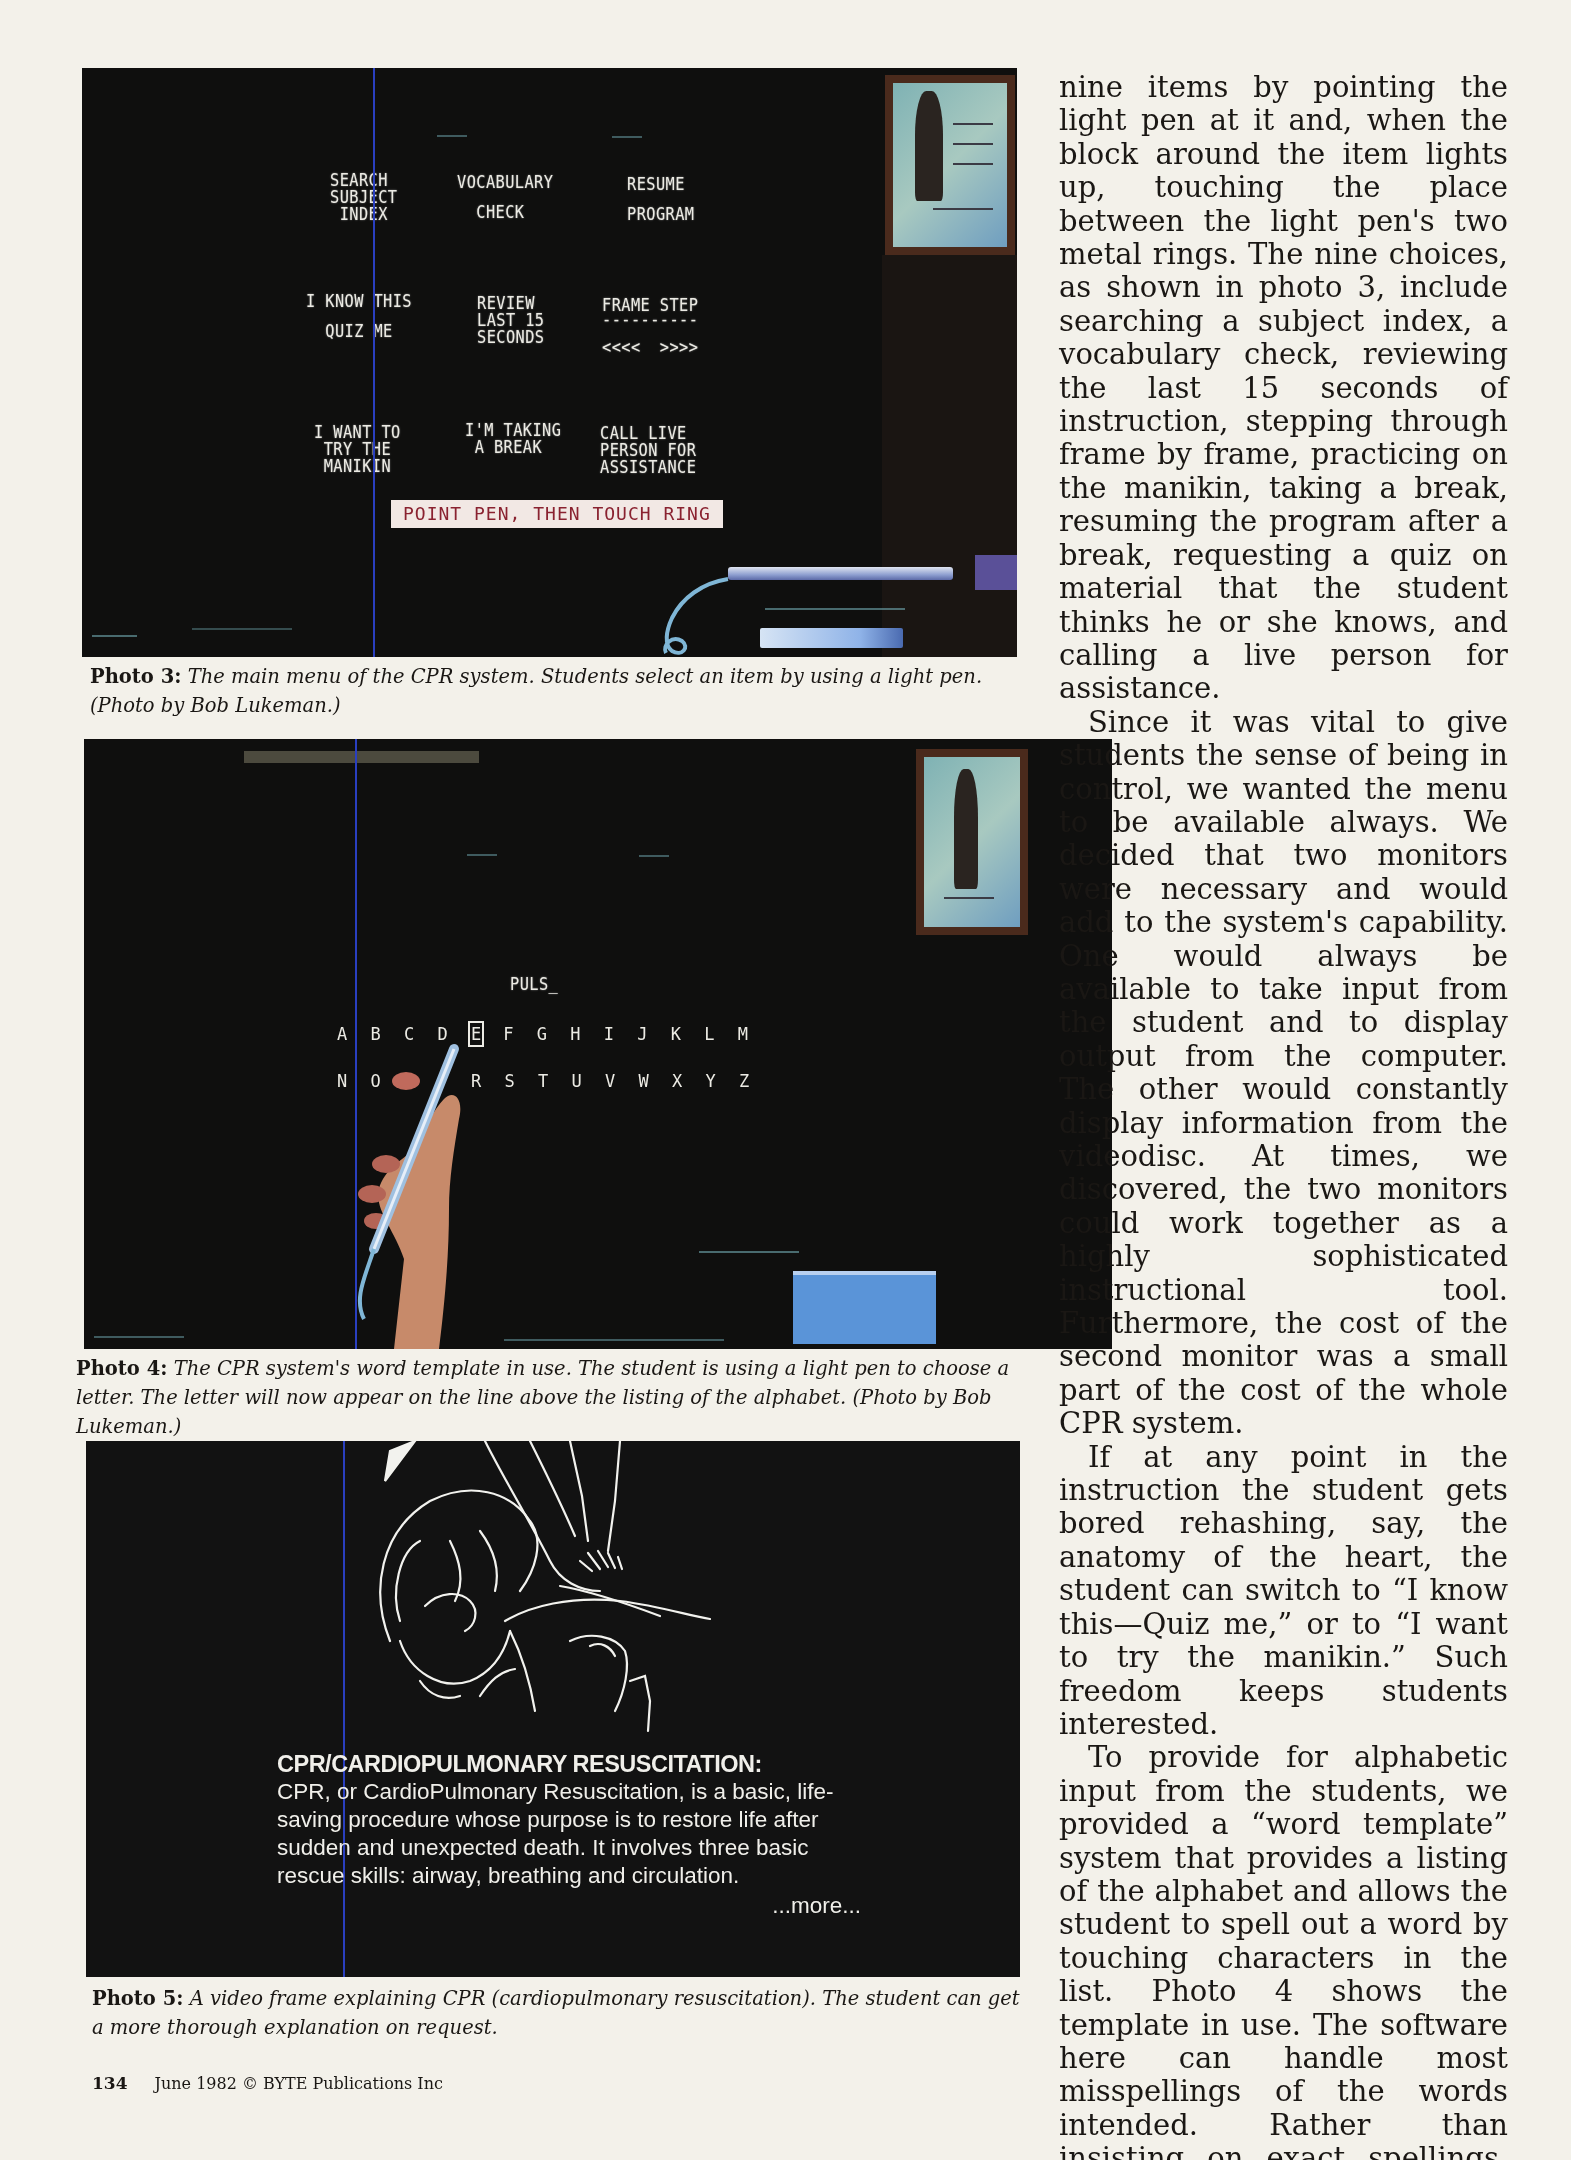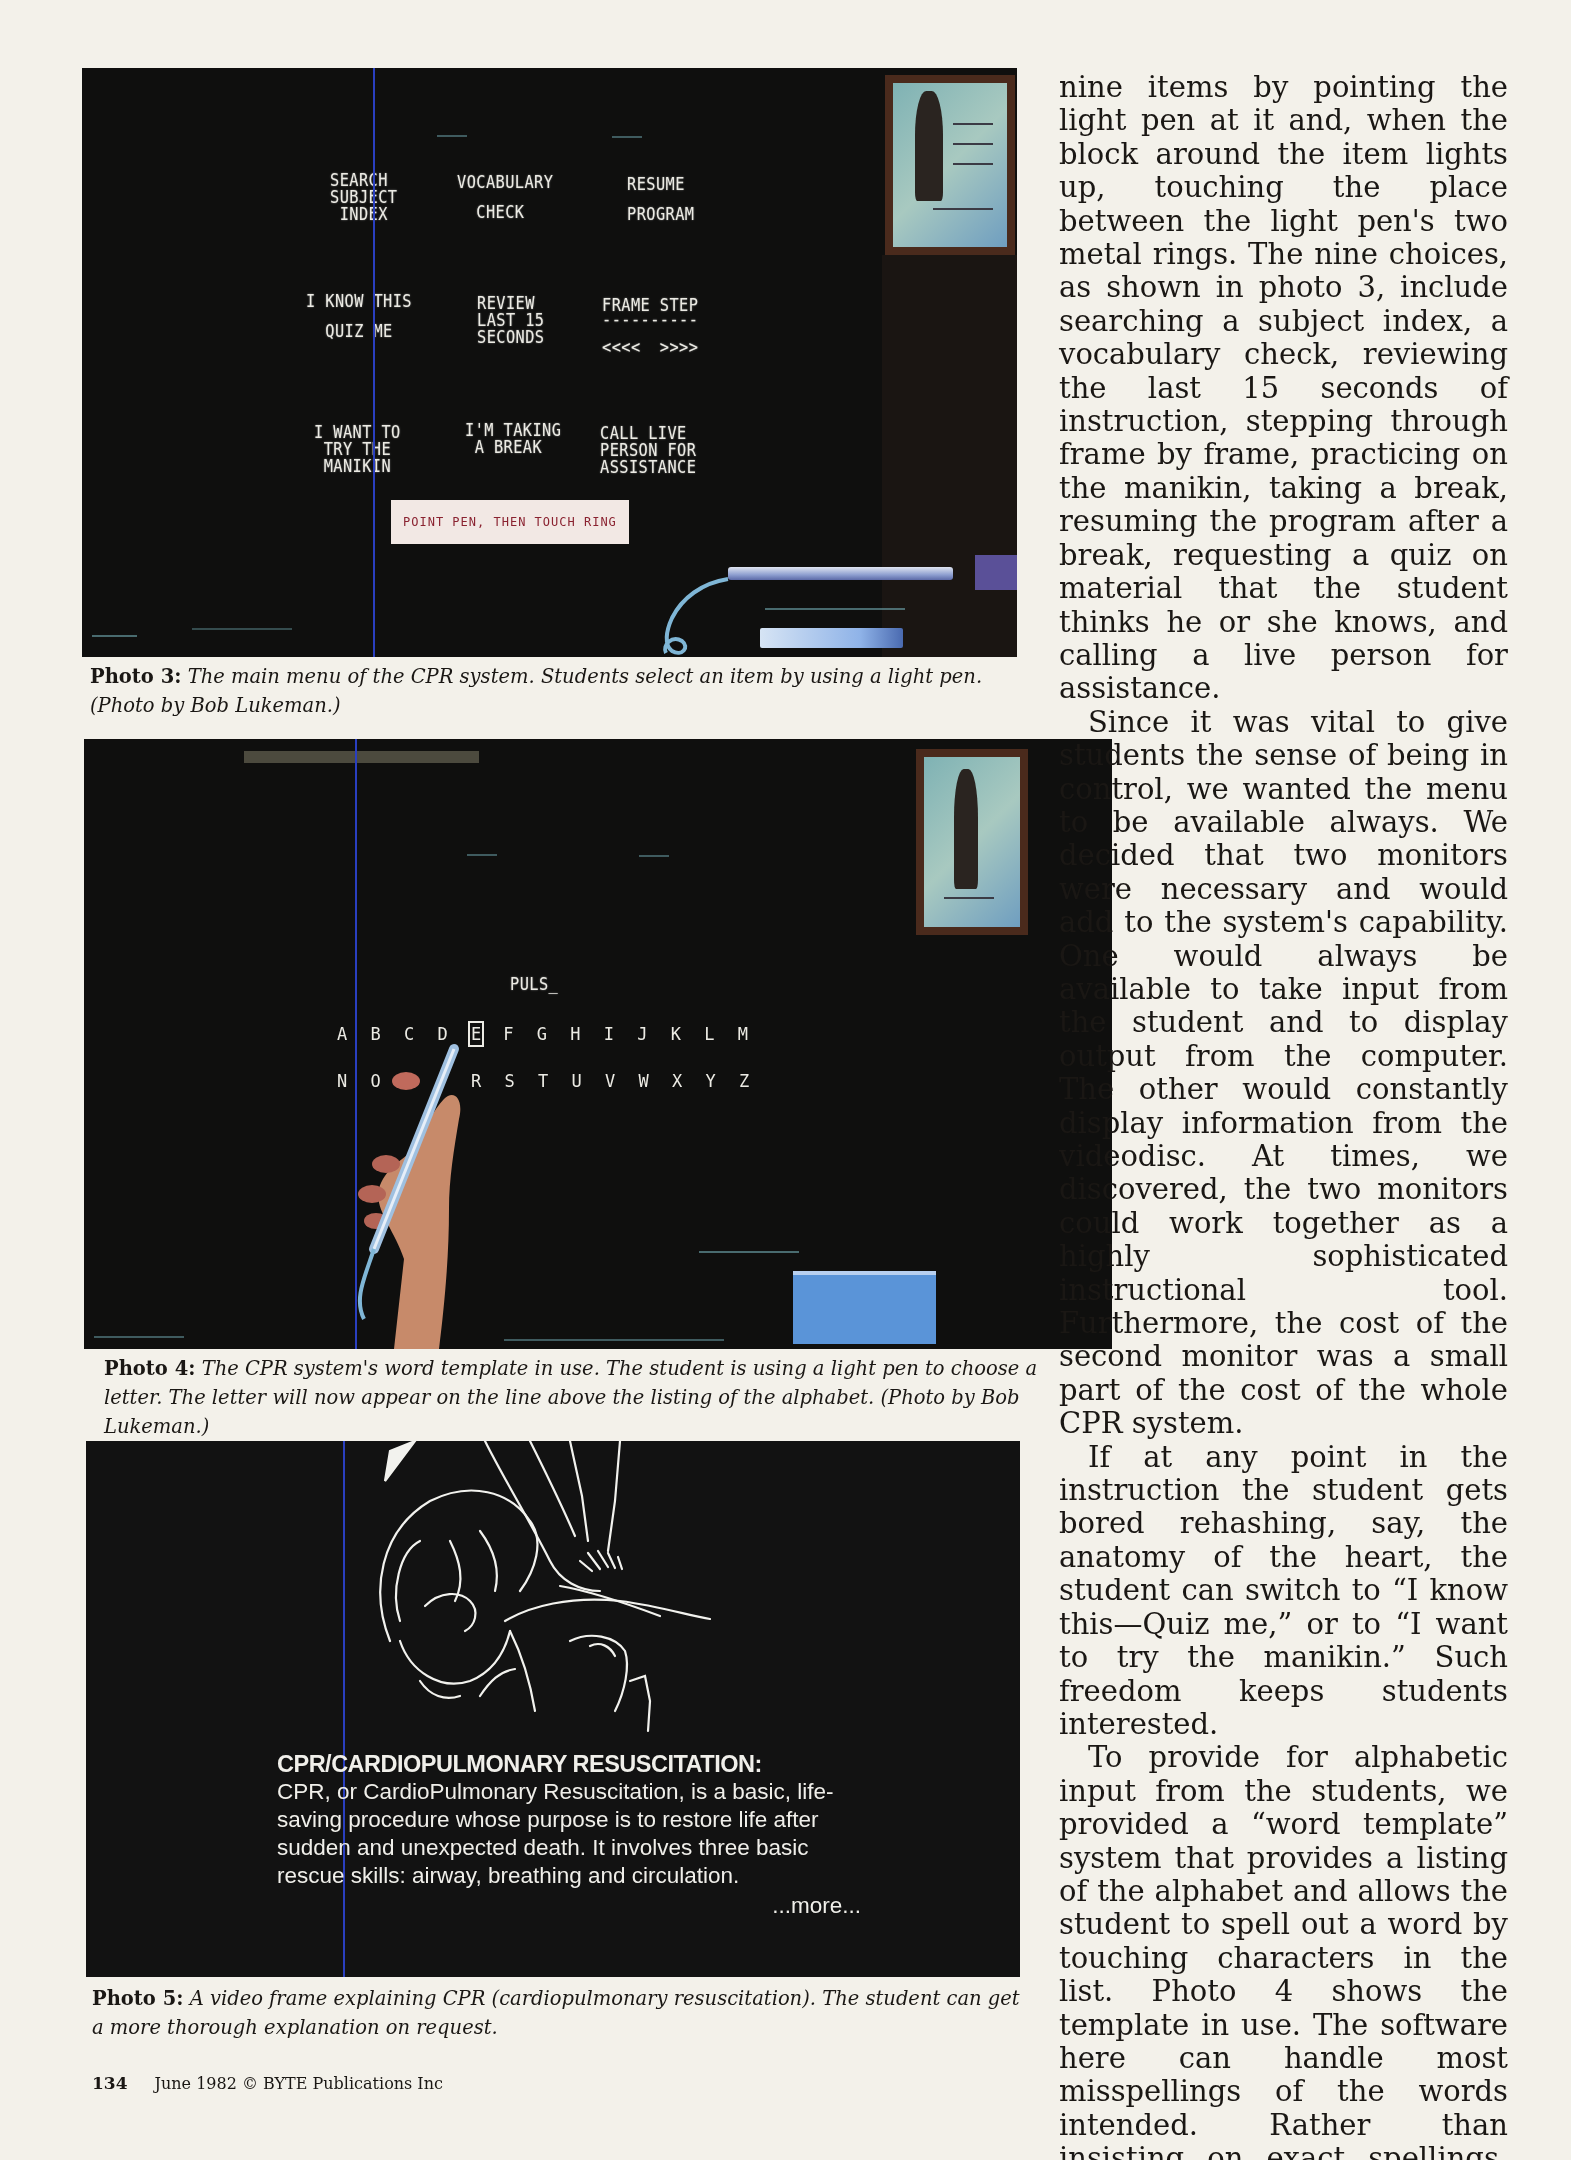--- a/index.html
+++ b/index.html
@@ -17,21 +17,21 @@
   }
   .crt {
     position:absolute; font-family:"DejaVu Sans Mono", "Liberation Mono", monospace;
     color:#ecebe4; font-size:18px; line-height:17px; letter-spacing:0.5px;
     white-space:pre; text-shadow:0 0 2px rgba(255,255,255,0.5);
     transform:scaleX(0.85); transform-origin:left top;
   }
   .banner {
     position:absolute; background:#f2e8e4; color:#8a2230;
     font-family:"DejaVu Sans Mono", "Liberation Mono", monospace;
-    font-size:12px; line-height:20px; padding:12px 12px; white-space:pre;
+    font-size:18px; line-height:20px; padding:4px 12px; white-space:pre;
     letter-spacing:1px;
     text-align:center;
   }
   .glint { position:absolute; height:2px; background:#6fa8b0; opacity:0.8; }
   .poster {
     position:absolute; border:8px solid #4a2a1c;
     background:linear-gradient(135deg,#7fb2b4,#a8c9c0 50%,#6f9ec0);
   }
   .poster .figure {
     position:absolute; background:#2a2420; border-radius:40% 40% 8% 8%;
@@ -185,21 +185,21 @@
     <path d="M40 210 C30 240 20 260 30 280" stroke="#7fb6d6" stroke-width="4" fill="none"></path>
   </svg>
 
   <div style="position:absolute; left:709px; top:532px; width:143px; height:69px; background:#5a94d8; border-top:4px solid #b8d0f0;"></div>
   <div class="glint" style="left:615px; top:512px; width:100px; opacity:.6"></div>
   <div class="glint" style="left:10px; top:597px; width:90px; opacity:.5"></div>
   <div class="glint" style="left:420px; top:600px; width:220px; opacity:.5"></div>
   <div class="scanline-blue" style="left:271px;"></div>
 </div>
 
-<div class="caption" style="left:104px; top:1354px; width:935px;">
+<div class="caption" style="left:76px; top:1354px; width:935px;">
   <b>Photo 4:</b>
   <i>The CPR system's word template in use. The student is using a light pen to choose a letter. The letter will now appear on the line above the listing of the alphabet. (Photo by Bob Lukeman.)</i>
 </div>
 
 <div class="photo" style="left:86px; top:1441px; width:934px; height:536px; background:#121212;">
   <svg style="position:absolute; left:244px; top:0px;" width="420" height="300">
     <g stroke="#f2f2ee" stroke-width="2.2" fill="none" stroke-linecap="round">
       <path d="M60 10 L85 0 L55 40 Z" fill="#f2f2ee"></path>
       <path d="M60 200 C40 150 50 90 100 60 C140 40 180 50 200 80 C215 100 205 130 190 150"></path>
       <path d="M70 180 C60 150 70 110 90 100"></path>

